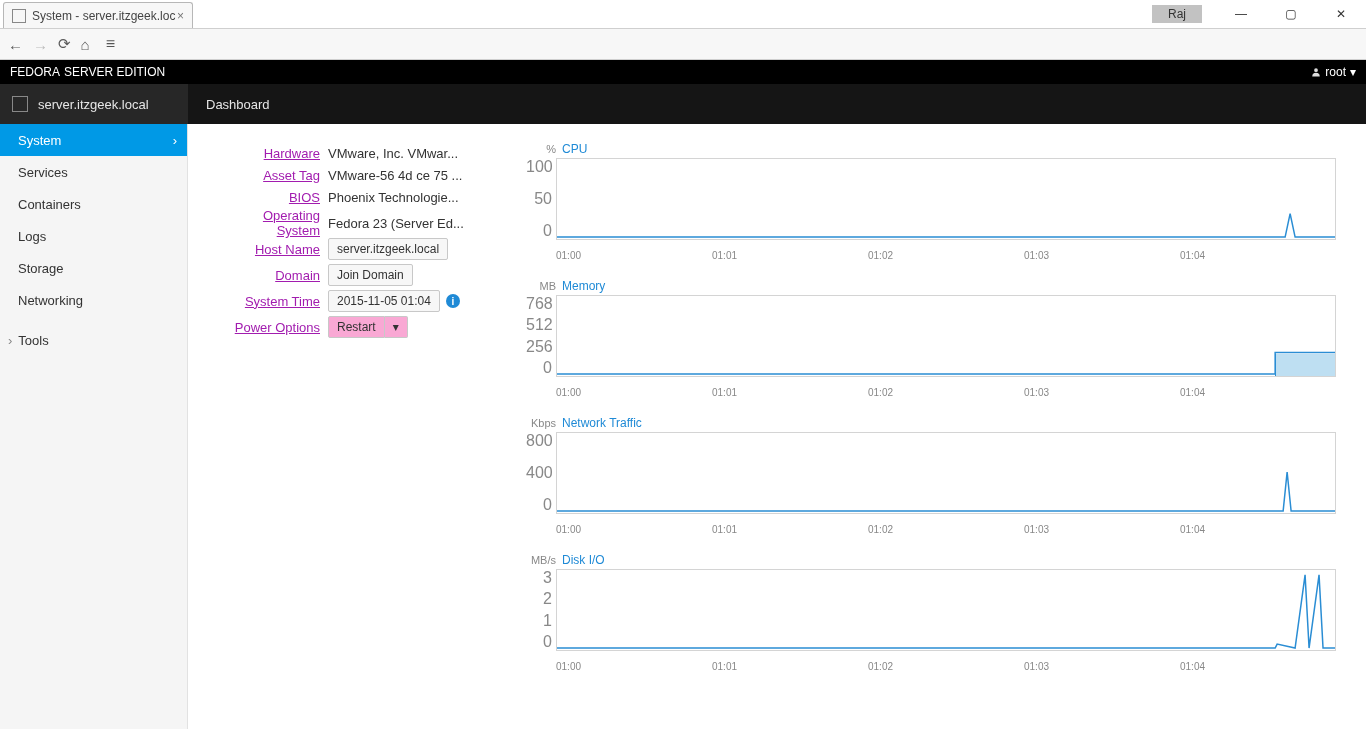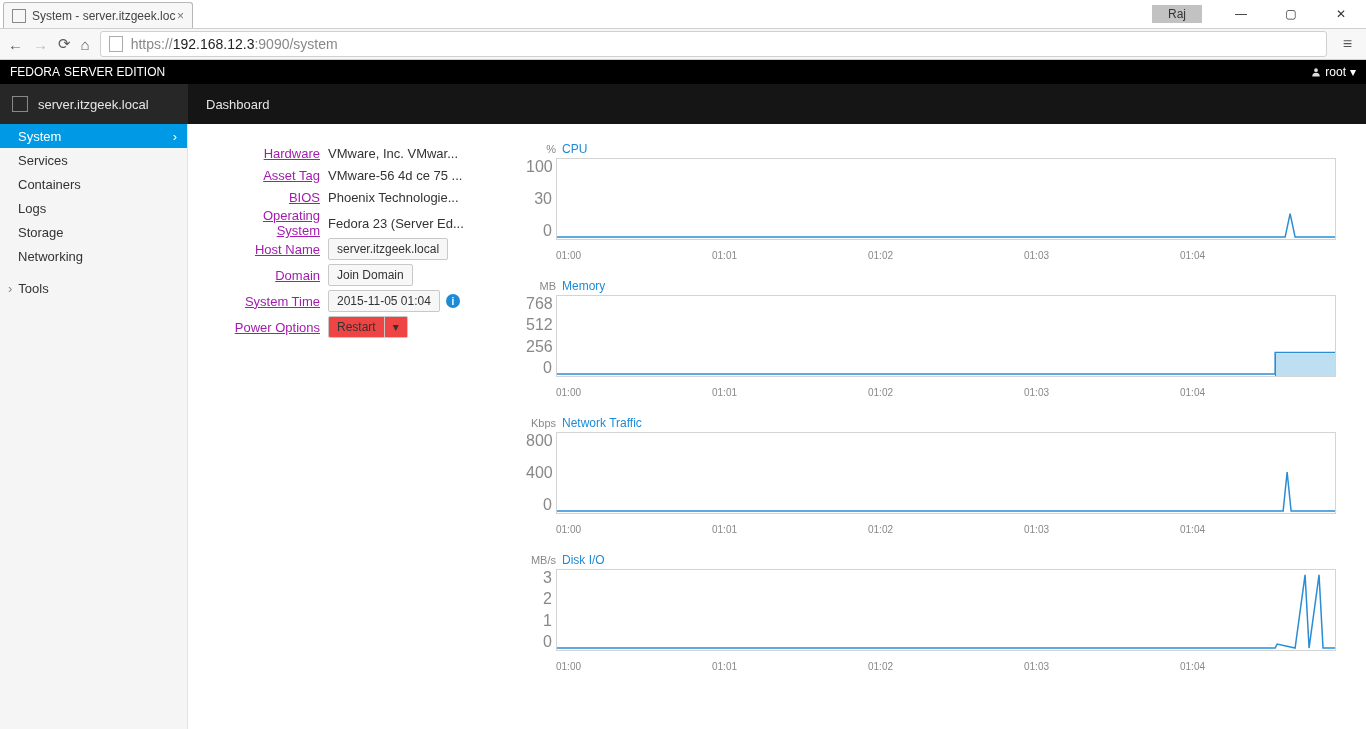--- a/index.html
+++ b/index.html
@@ -24,34 +24,34 @@
   .brandbar .thin{font-weight:300;}
   .brandbar .bold{font-weight:400;margin-left:4px;}
   .brandbar .user{margin-left:auto;display:flex;align-items:center;gap:4px;font-size:12px;}
   .brandbar .user svg{width:10px;height:10px;fill:#ddd;}
   .navrow{height:40px;background:#151515;display:flex;align-items:stretch;}
   .hostbox{width:188px;background:#272727;display:flex;align-items:center;color:#e6e6e6;font-size:13px;padding:0 12px;gap:10px;}
   .hostbox .hosticon{width:16px;height:16px;border:1px solid #888;}
   .dash{display:flex;align-items:center;color:#e6e6e6;font-size:13px;padding:0 18px;}
   .body{flex:1;display:flex;background:#fff;}
   .sidebar{width:188px;background:#f5f5f5;border-right:1px solid #e2e2e2;font-size:13px;color:#333;}
-  .sidebar .item{height:24px;display:flex;align-items:center;padding:4px 18px;cursor:pointer;text-align:center;}
+  .sidebar .item{height:32px;display:flex;align-items:center;padding:4px 18px;cursor:pointer;text-align:center;}
   .sidebar .item.active{background:#0099e6;color:#fff;position:relative;}
   .sidebar .item.active::after{content:"›";position:absolute;right:10px;}
   .sidebar .item.tools{padding-left:8px;}
   .sidebar .item.tools::before{content:"›";margin-right:6px;color:#888;}
   .main{flex:1;padding:18px 30px 12px 30px;}
   .layout{display:flex;gap:38px;}
   .info{width:270px;font-size:13px;color:#333;}
   .info .row{display:flex;align-items:center;min-height:22px;}
   .info .lbl{width:110px;text-align:right;color:#a21caf;padding-right:8px;text-decoration:underline;}
   .info .val{flex:1;white-space:nowrap;overflow:hidden;text-overflow:ellipsis;}
   .info .btn{border:1px solid #c8c8c8;background:#f7f7f7;border-radius:2px;padding:3px 8px;font-size:12px;display:inline-block;}
   .info .split{display:inline-flex;}
-  .info .split .seg{border:1px solid #c8c8c8;background:#ef4444;padding:3px 8px;font-size:12px;}
+  .info .split .seg{border:1px solid #c8c8c8;background:#f9a8d4;padding:3px 8px;font-size:12px;}
   .info .split .seg:first-child{border-radius:2px 0 0 2px;}
   .info .split .seg:last-child{border-left:none;border-radius:0 2px 2px 0;}
   .info .infoicon{width:14px;height:14px;border-radius:50%;background:#1f8ad6;color:#fff;font-size:10px;font-weight:bold;display:inline-flex;align-items:center;justify-content:center;margin-left:6px;}
   .charts{flex:1;}
   .chart{margin-bottom:18px;}
   .chart .head{display:flex;align-items:baseline;font-size:12px;margin-bottom:2px;}
   .chart .unit{width:30px;text-align:right;color:#888;font-size:11px;margin-right:6px;}
   .chart .title{color:#1f8ad6;}
   .chart .plotwrap{display:flex;}
   .chart .yaxis{width:30px;display:flex;flex-direction:column;justify-content:space-between;text-align:right;font-size:16px;color:#888;padding-right:4px;}
@@ -79,26 +79,20 @@
       <span>▢</span>
       <span>✕</span>
     </div>
   </div>
 
   <div class="toolbar">
     <span class="icon">←</span>
     <span class="icon" style="color:#bbb">→</span>
     <span class="icon">⟳</span>
     <span class="icon">⌂</span>
-    <div class="addr">
-      <span class="page-icon"></span>
-      <span>https://</span>
-      <span style="color:#222">192.168.12.3</span>
-      <span>:9090/system</span>
-    </div>
     <span class="hamburger">≡</span>
   </div>
 
   <div class="cockpit">
     <div class="brandbar">
       <span class="thin">FEDORA</span>
       <span class="bold">SERVER EDITION</span>
       <span class="user">
         <svg viewBox="0 0 16 16">
             <path d="M8 8a3 3 0 100-6 3 3 0 000 6zm-6 7a6 6 0 1112 0H2z"></path>
@@ -173,21 +167,21 @@
 
           <div class="charts" id="charts">
               <div class="chart">
                 <div class="head">
                   <span class="unit">%</span>
                   <span class="title">CPU</span>
                 </div>
                 <div class="plotwrap">
                   <div class="yaxis">
                     <span>100</span>
-                    <span>30</span>
+                    <span>50</span>
                     <span>0</span>
                   </div>
                   <div class="plot">
                     <svg viewBox="0 0 780 82" preserveAspectRatio="none">
                       <path d="M0 80 L730 80 L735 56 L740 80 L780 80" stroke="#2a8dd4" stroke-width="1.5" fill="none"></path>
                     </svg>
                   </div>
                 </div>
                 <div class="xaxis">
                   <span>01:00</span>

